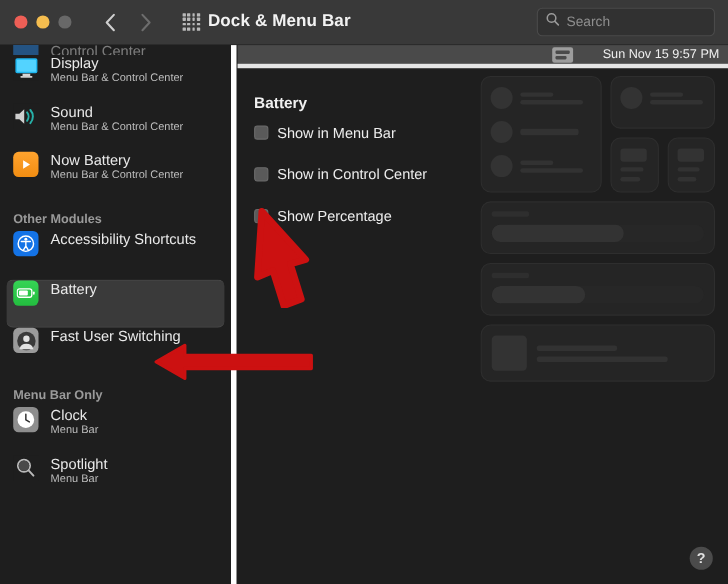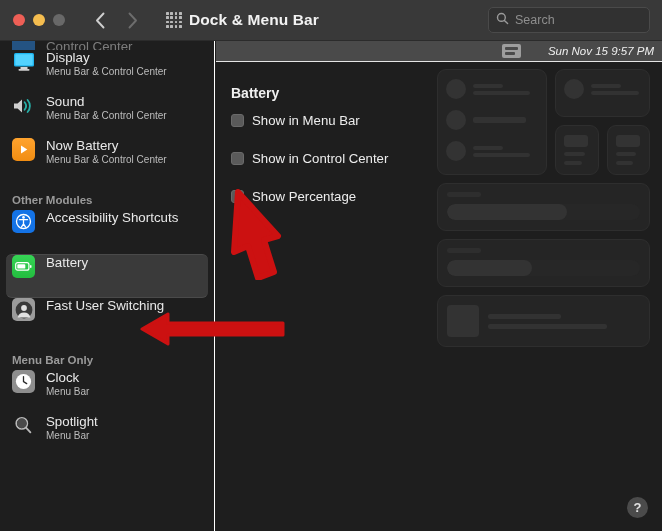--- a/index.html
+++ b/index.html
@@ -56,21 +56,21 @@
     display: flex; align-items: center; padding: 0 7px; gap: 6px;
   }
   .searchbox .mag { flex: none; }
   .searchbox .ph { font-size: 12.5px; color: #8e8e8e; }
 
   
   .sidebar {
     position: absolute; top: 41px; left: 0;
     width: 215px; height: 490px;
     background: #1e1e1e;
-    border-right: 1px solid #ffffff;
+    border-right: 5px solid #ffffff;
     overflow: hidden;
   }
   .row {
     position: relative;
     display: flex; align-items: flex-start;
     height: 44px; padding-left: 12px;
     gap: 11px;
   }
   .row.selected {
     background: #3a3a3a;
@@ -109,22 +109,21 @@
   .main {
     position: absolute; top: 41px; left: 216px;
     width: 446px; height: 490px;
     background: #1e1e1e;
   }
   .fakemenubar {
     position: absolute; top: 0; left: 0; right: 0; height: 21px;
     background: #4a4a4a;
     display: flex; align-items: center; justify-content: flex-end;
     padding-right: 8px; gap: 27px;
-    border-bottom: 1px solid #e5e5e5;
-    font-style: italic;
+    border-bottom: 4px solid #e5e5e5;
   }
   .mb-icon { width: 19px; height: 14px; background: #9d9d9d; border-radius: 2px; position: relative; }
   .mb-icon::before { content:""; position:absolute; left:3px; right:3px; top:3px; height:3px; background:#4a4a4a; border-radius:1px;}
   .mb-icon::after  { content:""; position:absolute; left:3px; right:6px; bottom:3px; height:3px; background:#4a4a4a; border-radius:1px;}
   .mb-time { font-size: 11.5px; color: #efefef; }
 
   .section-title {
     position: absolute; left: 15px; top: 44px;
     font-size: 14px; font-weight: bold; color: #f0f0f0;
   }

